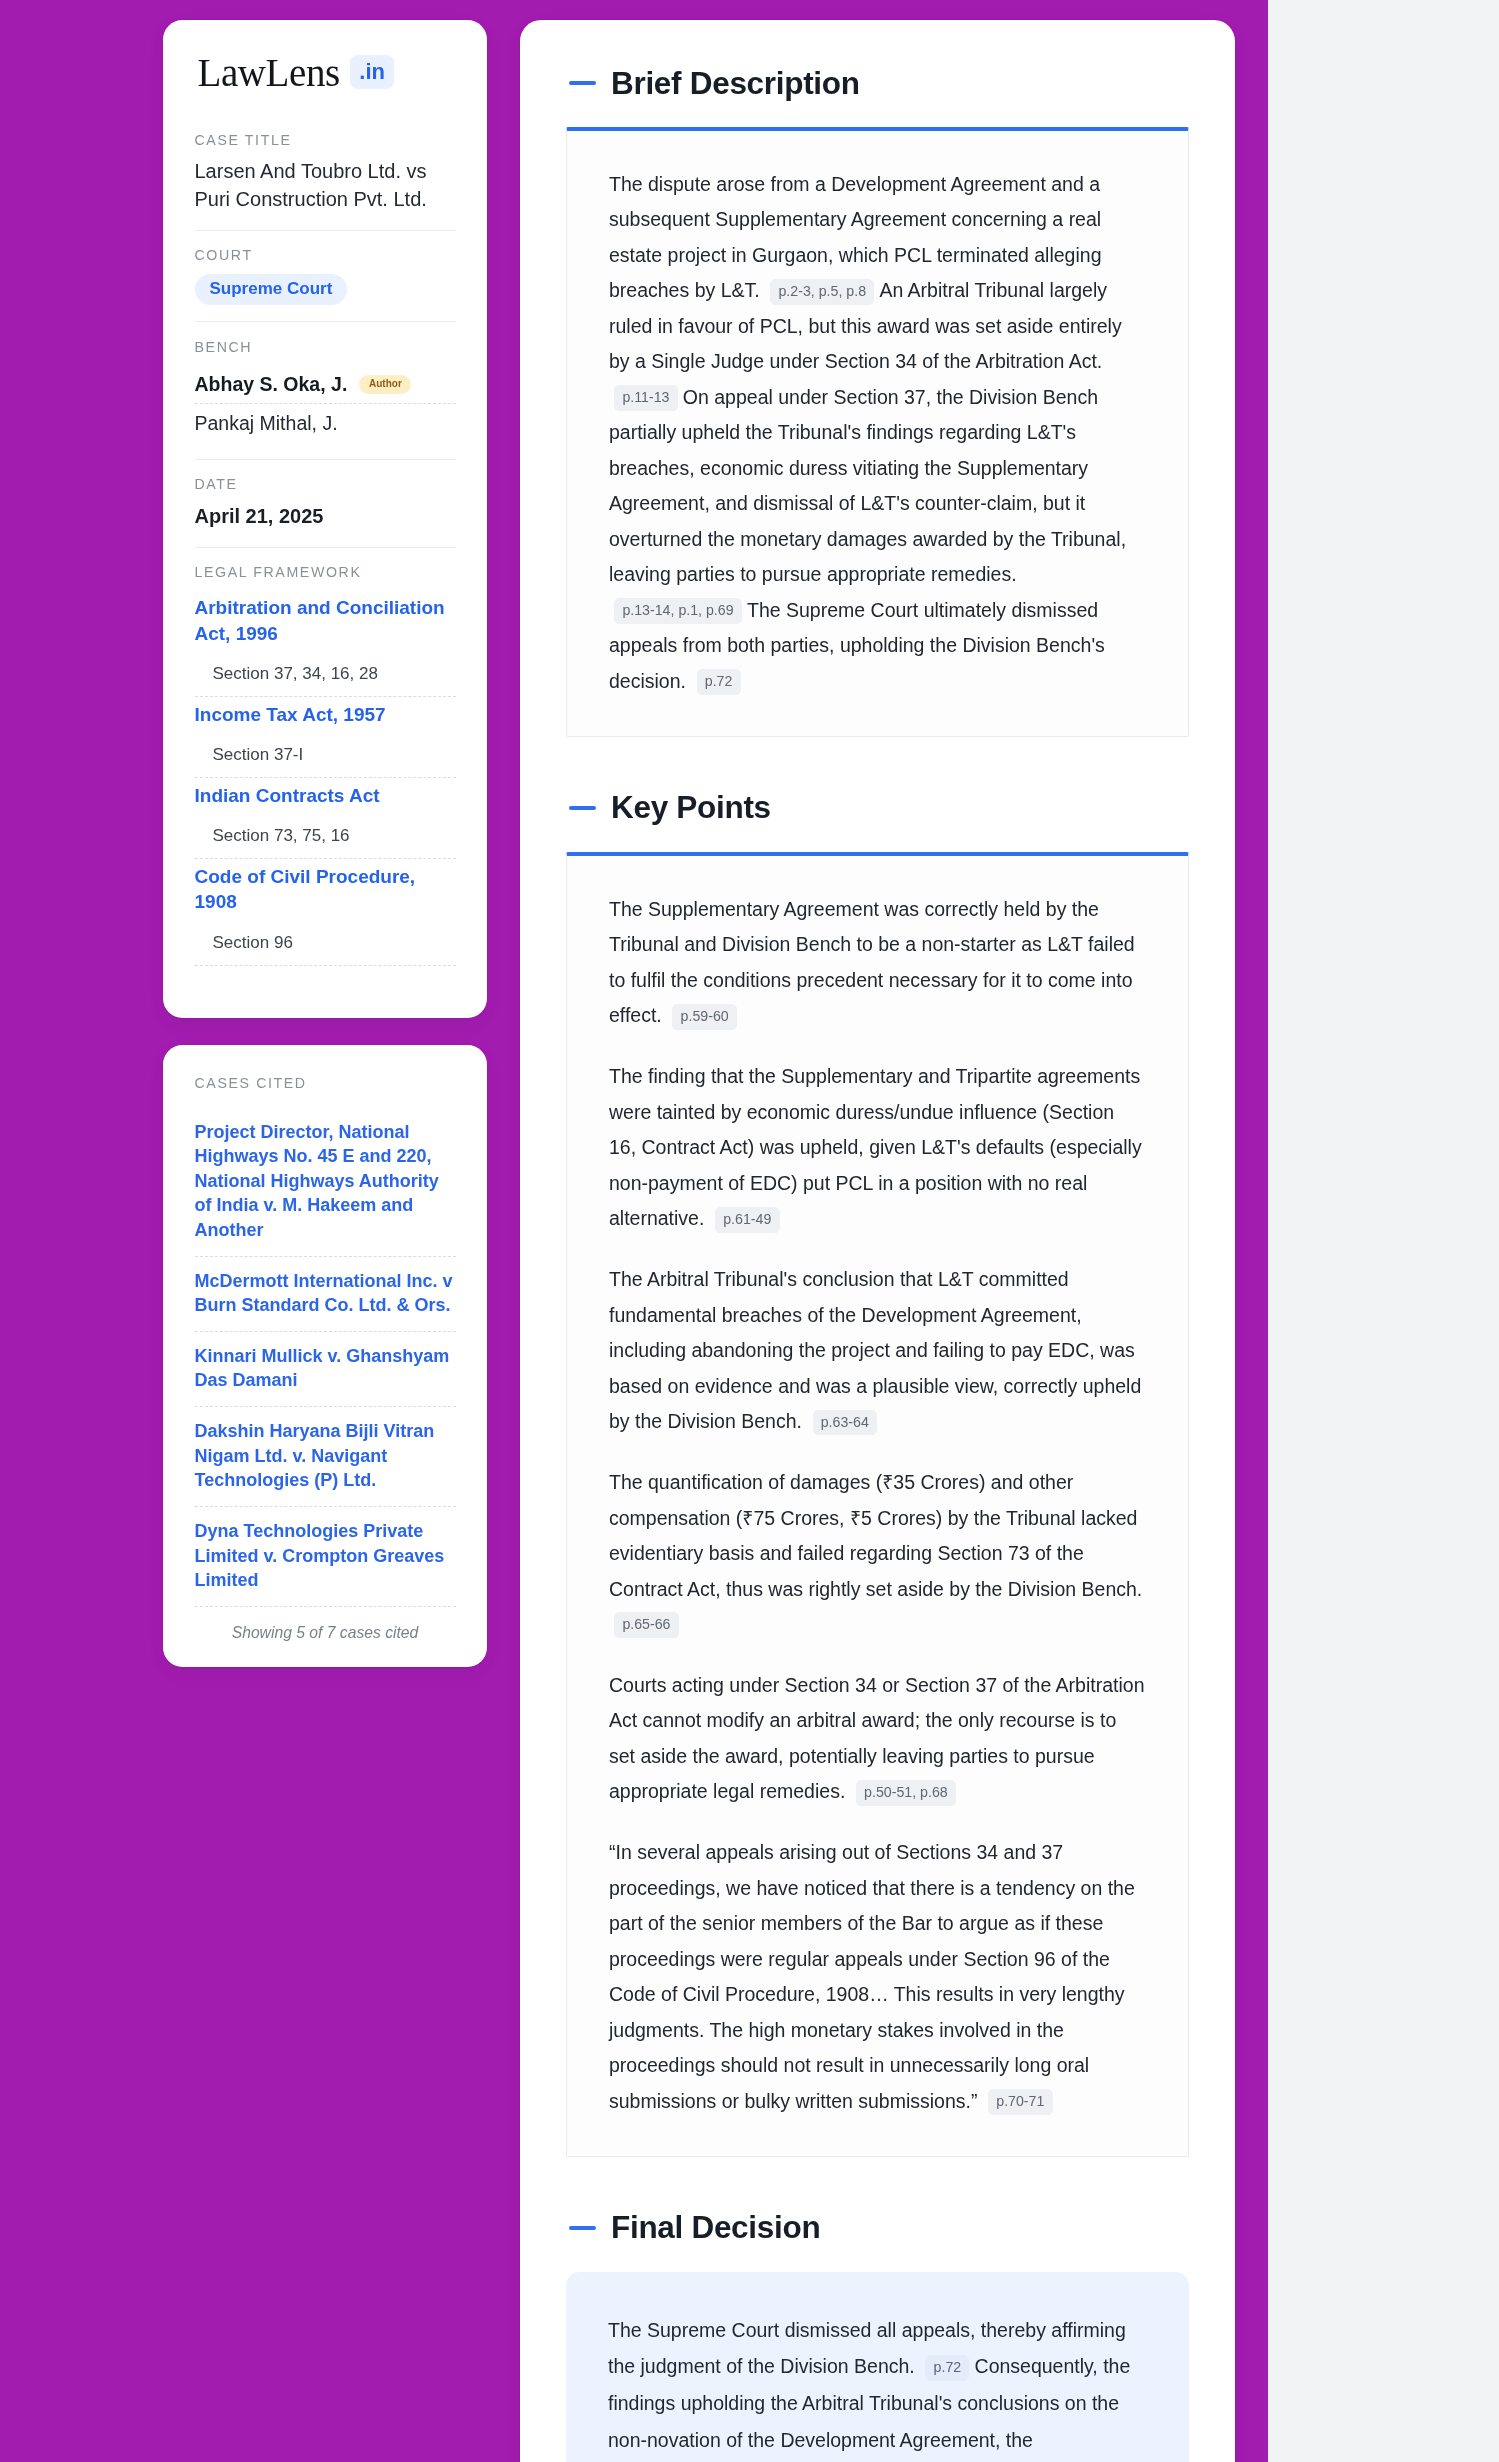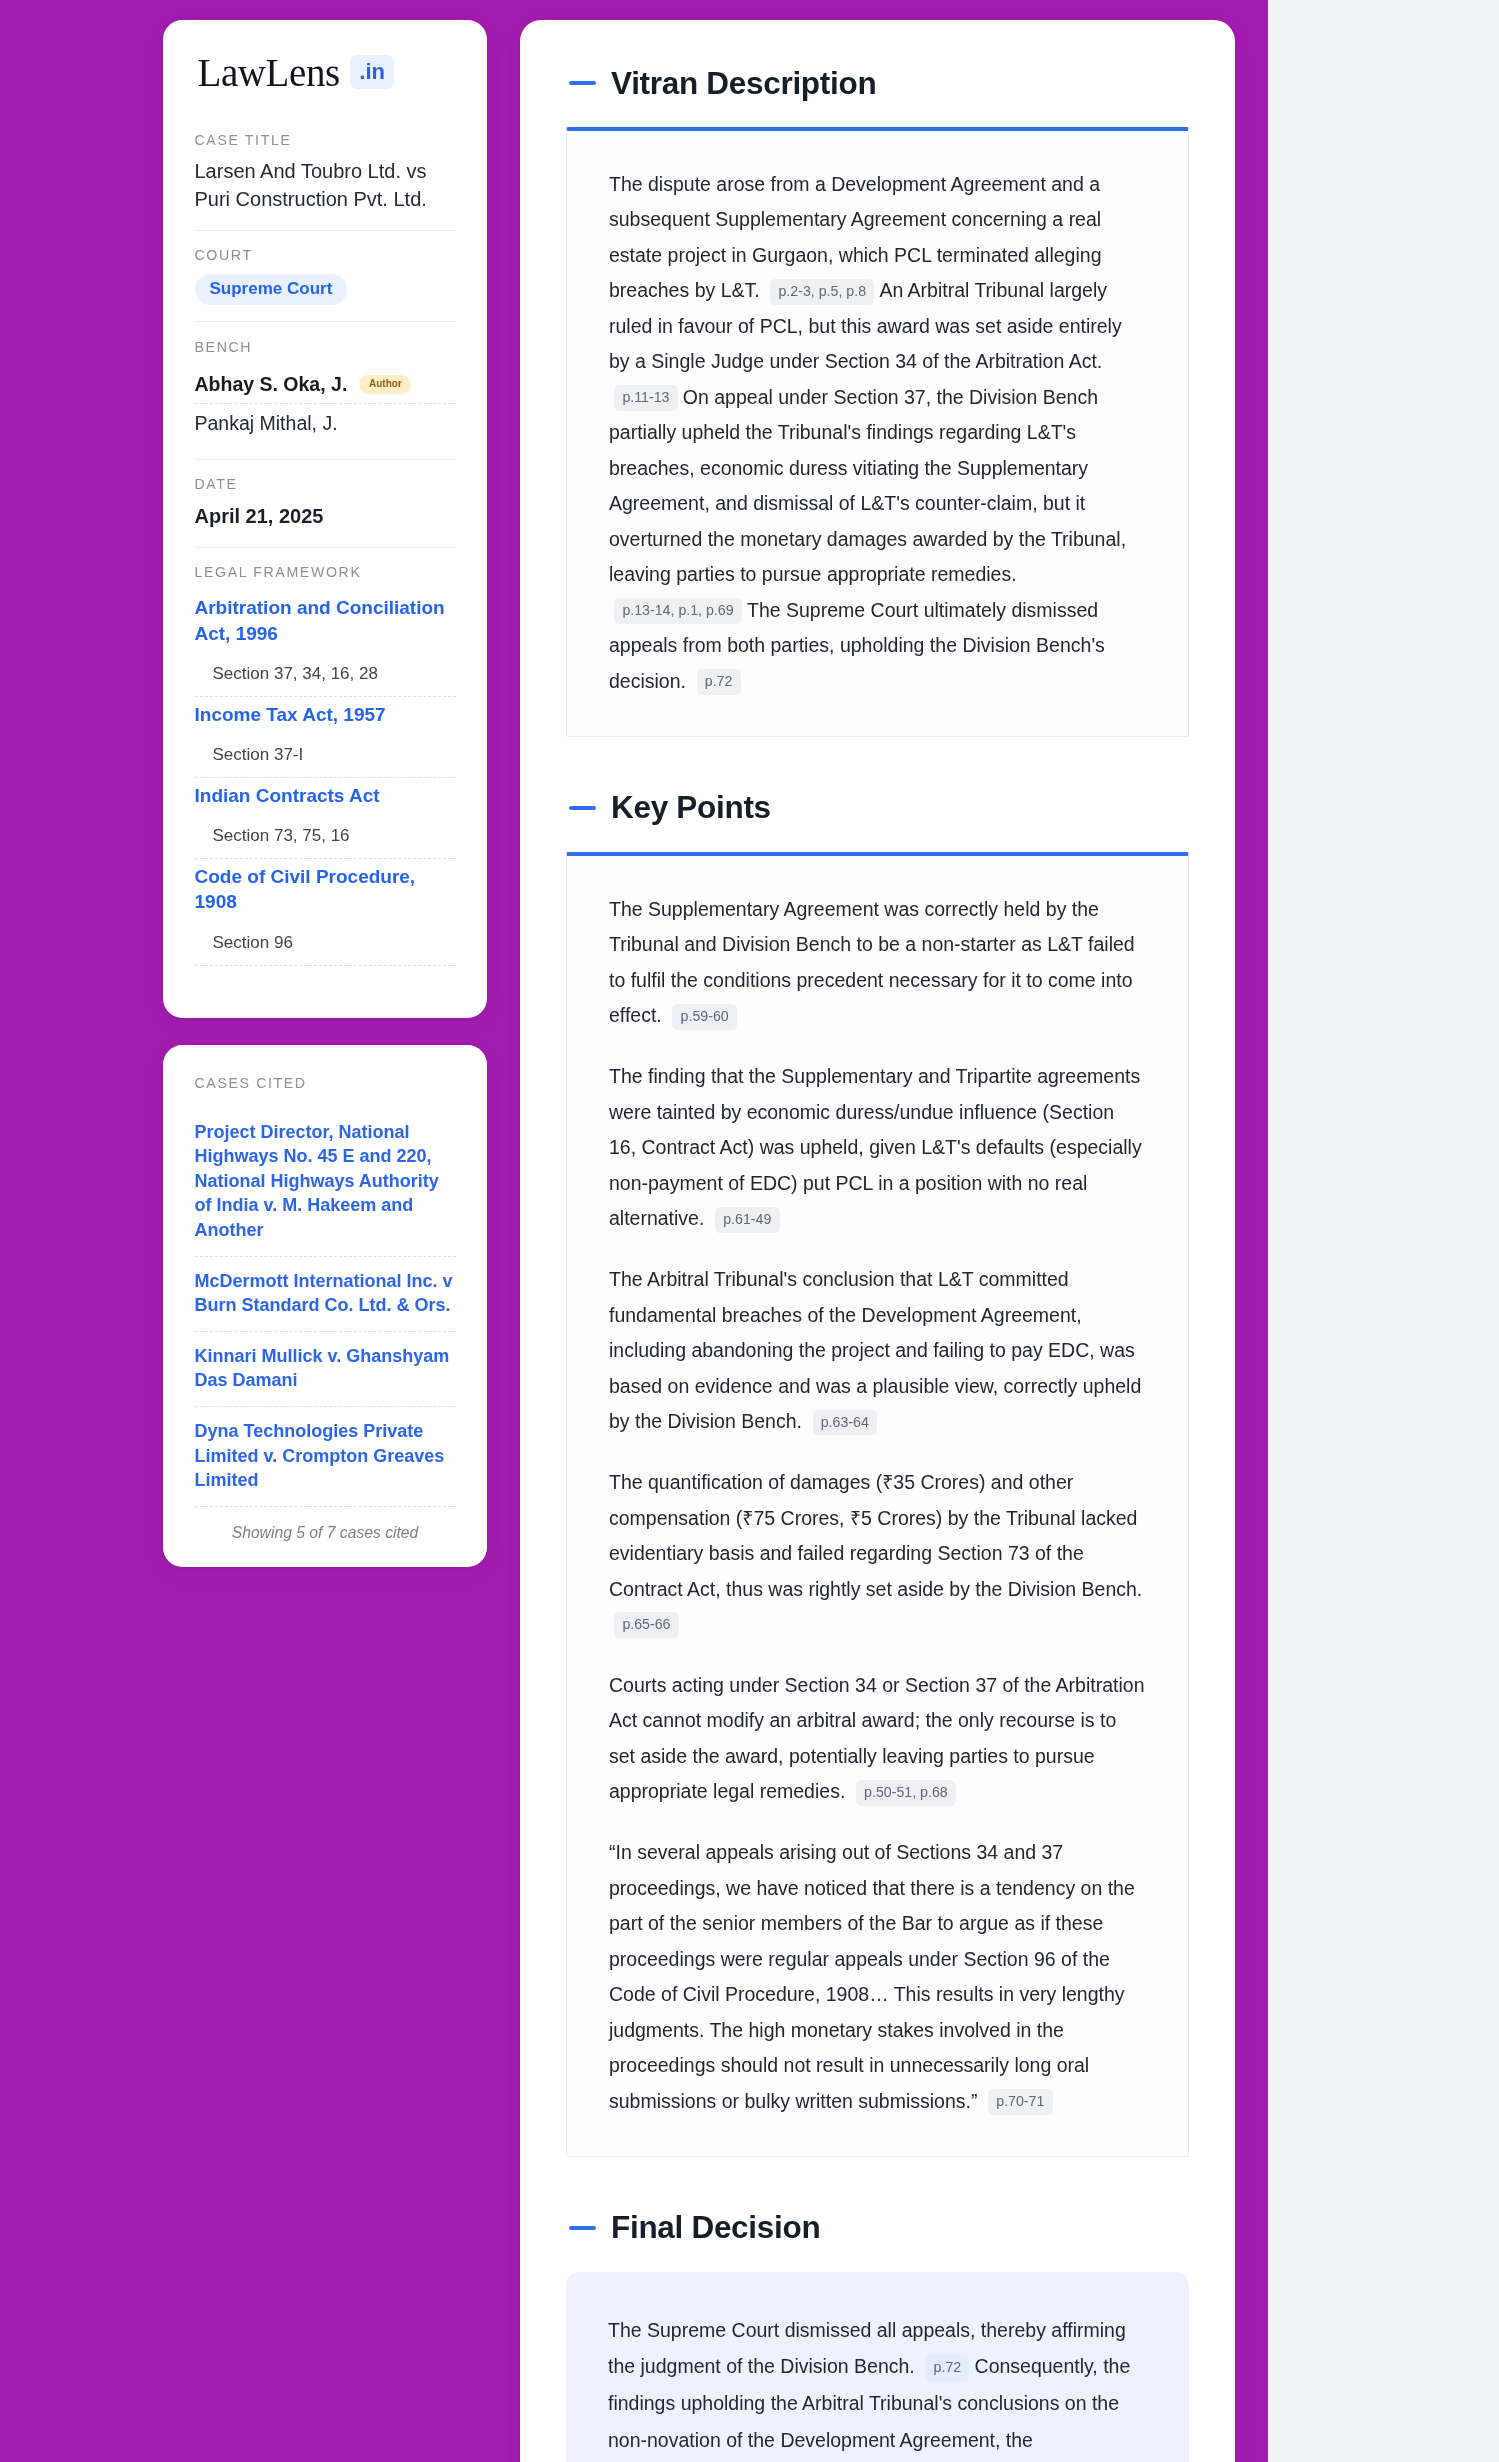--- a/index.html
+++ b/index.html
@@ -310,32 +310,33 @@
         </div>
       </div>
 
     </div>
 
     <div class="card cases-card">
       <div class="cases-label">CASES CITED</div>
       <div class="case-item">Project Director, National Highways No. 45 E and 220, National Highways Authority of India v. M. Hakeem and Another</div>
       <div class="case-item">McDermott International Inc. v Burn Standard Co. Ltd. &amp; Ors.</div>
       <div class="case-item">Kinnari Mullick v. Ghanshyam Das Damani</div>
+      <div class="case-item">Dakshin Haryana Bijli Vitran Nigam Ltd. v. Navigant Technologies (P) Ltd.</div>
       <div class="case-item">Dyna Technologies Private Limited v. Crompton Greaves Limited</div>
       <div class="cases-footer">Showing 5 of 7 cases cited</div>
     </div>
 
   </aside>
 
   <main class="main">
 
     <section class="section">
       <div class="section-head">
         <span class="dash"></span>
-        <h2 class="section-title">Vitran Description</h2>
+        <h2 class="section-title">Brief Description</h2>
       </div>
       <div class="panel">
         <div class="paras">
             <div class="para">The dispute arose from a Development Agreement and a subsequent Supplementary Agreement concerning a real estate project in Gurgaon, which PCL terminated alleging breaches by L&amp;T. <span class="cite">p.2-3, p.5, p.8</span>An Arbitral Tribunal largely ruled in favour of PCL, but this award was set aside entirely by a Single Judge under Section 34 of the Arbitration Act. <span class="cite">p.11-13</span>On appeal under Section 37, the Division Bench partially upheld the Tribunal's findings regarding L&amp;T's breaches, economic duress vitiating the Supplementary Agreement, and dismissal of L&amp;T's counter-claim, but it overturned the monetary damages awarded by the Tribunal, leaving parties to pursue appropriate remedies. <span class="cite">p.13-14, p.1, p.69</span>The Supreme Court ultimately dismissed appeals from both parties, upholding the Division Bench's decision. <span class="cite">p.72</span></div>
           </div>
       </div>
     </section>
 
     <section class="section">
       <div class="section-head">

